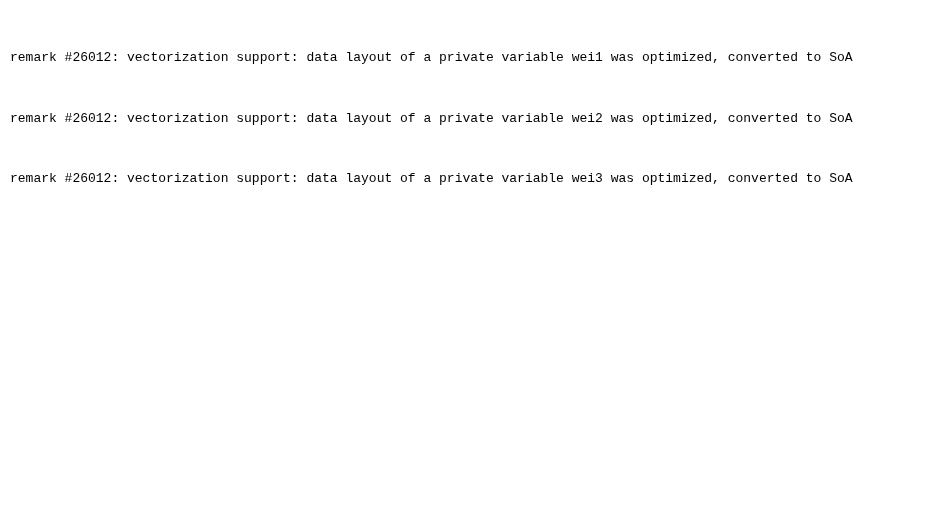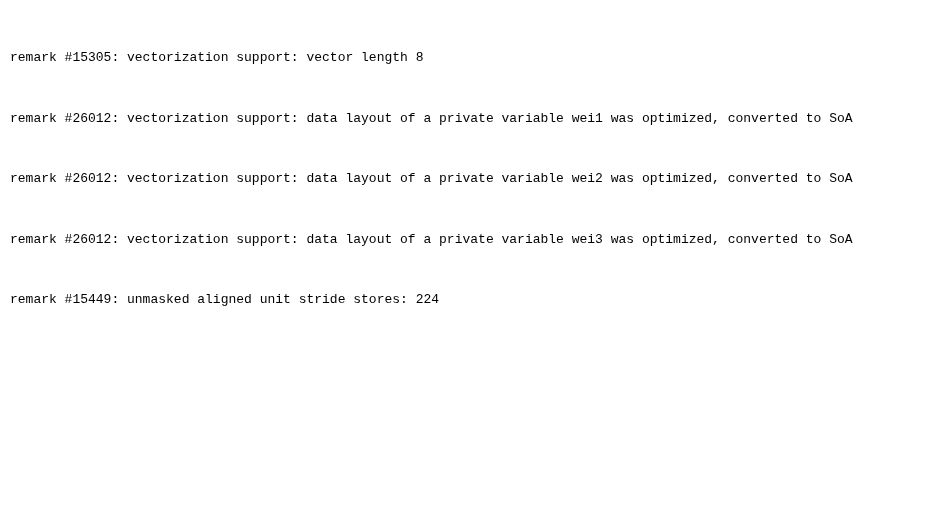--- a/index.html
+++ b/index.html
@@ -24,25 +24,23 @@
     }
 
     .log-line {
       display: block;
     }
   </style>
 </head>
 <body>
 
 <div class="log-container">
-  <span class="log-line">remark #15305: vectorization support: vector length 8</span>
   <span class="log-line">remark #26012: vectorization support: data layout of a private variable wei1 was optimized, converted to SoA</span>
   <span class="log-line">remark #26012: vectorization support: data layout of a private variable wei2 was optimized, converted to SoA</span>
   <span class="log-line">remark #26012: vectorization support: data layout of a private variable wei3 was optimized, converted to SoA</span>
-  <span class="log-line">remark #15449: unmasked aligned unit stride stores: 224</span>
   
   
   
   
   
   
   
   
   
   

